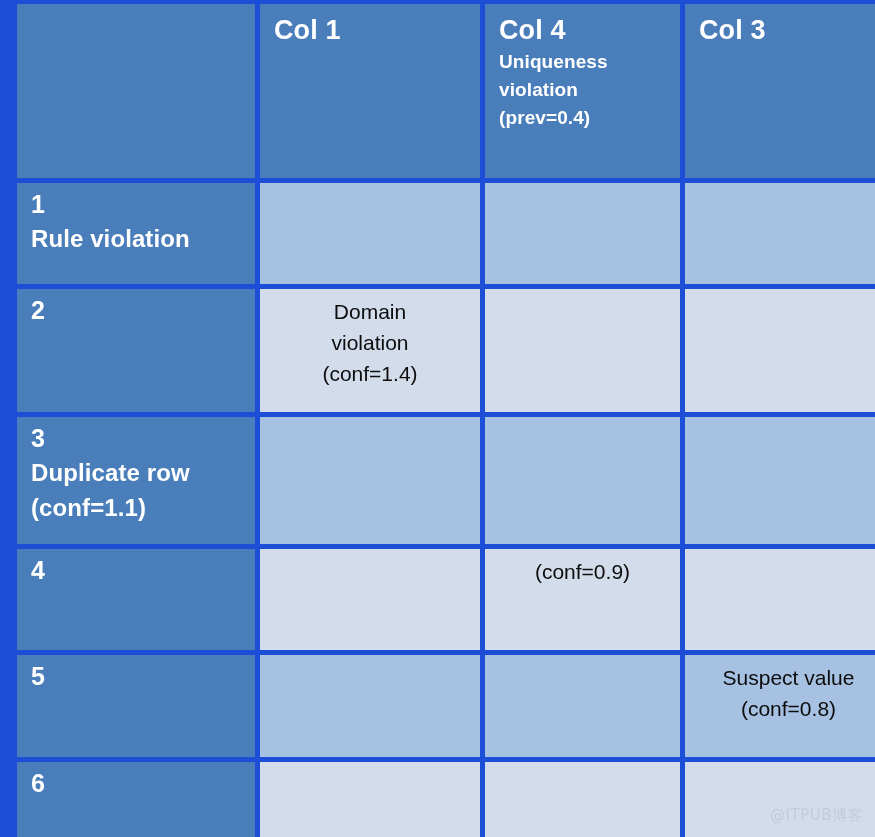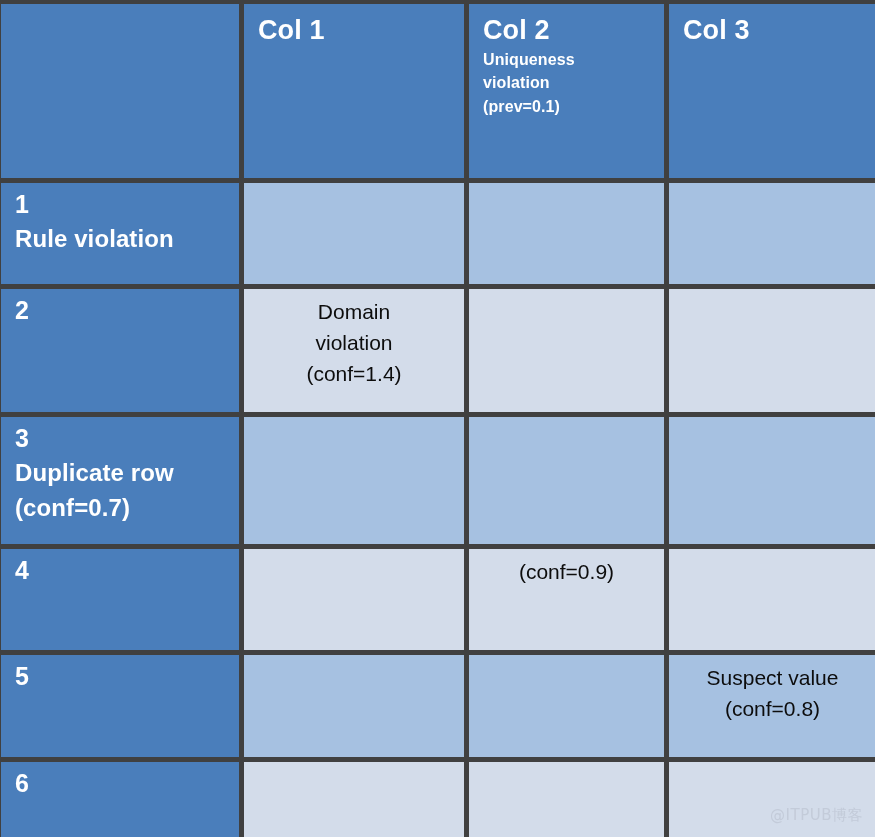--- a/index.html
+++ b/index.html
@@ -13,27 +13,27 @@
     overflow: hidden;
     font-family: "Liberation Sans", sans-serif;
     -webkit-font-smoothing: antialiased;
   }
 
   .matrix {
     position: relative;
     width: 875px;
     height: 837px;
     box-sizing: border-box;
-    padding: 4px 5px 0 1px;
+    padding: 4px 5px 0 17px;
     display: grid;
     grid-template-columns: 238px 220px 195px 207px;
     grid-template-rows: 174px 101px 123px 127px 101px 102px 90px;
     column-gap: 5px;
     row-gap: 5px;
-    background: #404040;
+    background: #1d4ed8;
   }
 
   .cell {
     box-sizing: border-box;
     overflow: hidden;
   }
 
   
   .hdr {
     background: #4a7ebb;
@@ -51,21 +51,21 @@
     flex-direction: column;
     align-items: flex-start;
     justify-content: flex-start;
   }
   .colhdr .title {
     font-size: 27px;
     line-height: 1.25;
     letter-spacing: 0.1px;
   }
   .colhdr .sub {
-    font-size: 16px;
+    font-size: 19px;
     line-height: 1.47;
     letter-spacing: 0.1px;
   }
 
   .rowhdr {
     padding: 6px 10px 6px 14px;
     display: flex;
     flex-direction: column;
     align-items: flex-start;
     justify-content: flex-start;
@@ -115,24 +115,24 @@
 
 <div class="matrix">
 
   <div class="cell hdr corner"></div>
 
   <div class="cell hdr colhdr">
     <span class="title">Col 1</span>
   </div>
 
   <div class="cell hdr colhdr">
-    <span class="title">Col 2</span>
+    <span class="title">Col 4</span>
     <span class="sub">Uniqueness</span>
     <span class="sub">violation</span>
-    <span class="sub">(prev=0.1)</span>
+    <span class="sub">(prev=0.4)</span>
   </div>
 
   <div class="cell hdr colhdr">
     <span class="title">Col 3</span>
   </div>
 
   <div class="cell hdr rowhdr">
     <span class="num">1</span>
     <span class="sub">Rule violation</span>
   </div>
@@ -147,21 +147,21 @@
     <span class="ln">Domain</span>
     <span class="ln">violation</span>
     <span class="ln">(conf=1.4)</span>
   </div>
   <div class="cell body-cell band-light"></div>
   <div class="cell body-cell band-light"></div>
 
   <div class="cell hdr rowhdr">
     <span class="num">3</span>
     <span class="sub">Duplicate row</span>
-    <span class="sub">(conf=0.7)</span>
+    <span class="sub">(conf=1.1)</span>
   </div>
   <div class="cell body-cell band-dark"></div>
   <div class="cell body-cell band-dark"></div>
   <div class="cell body-cell band-dark"></div>
 
   <div class="cell hdr rowhdr">
     <span class="num">4</span>
   </div>
   <div class="cell body-cell band-light"></div>
   <div class="cell body-cell band-light">

